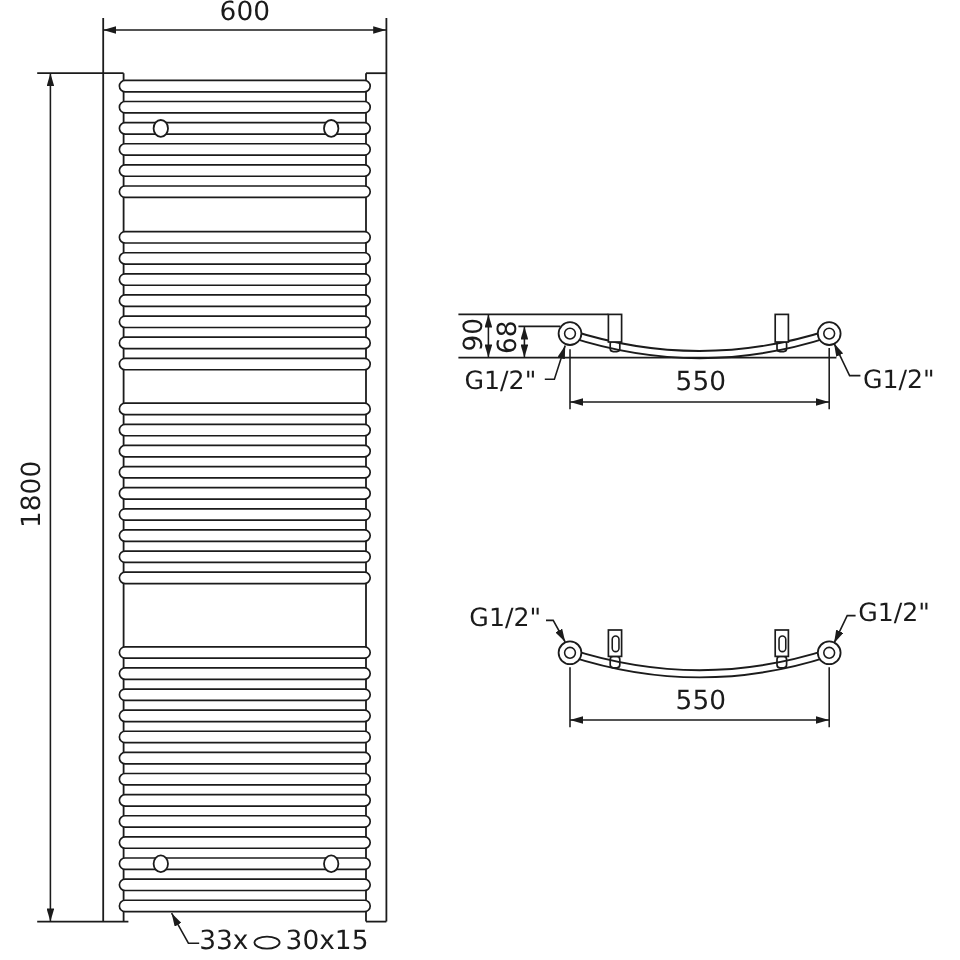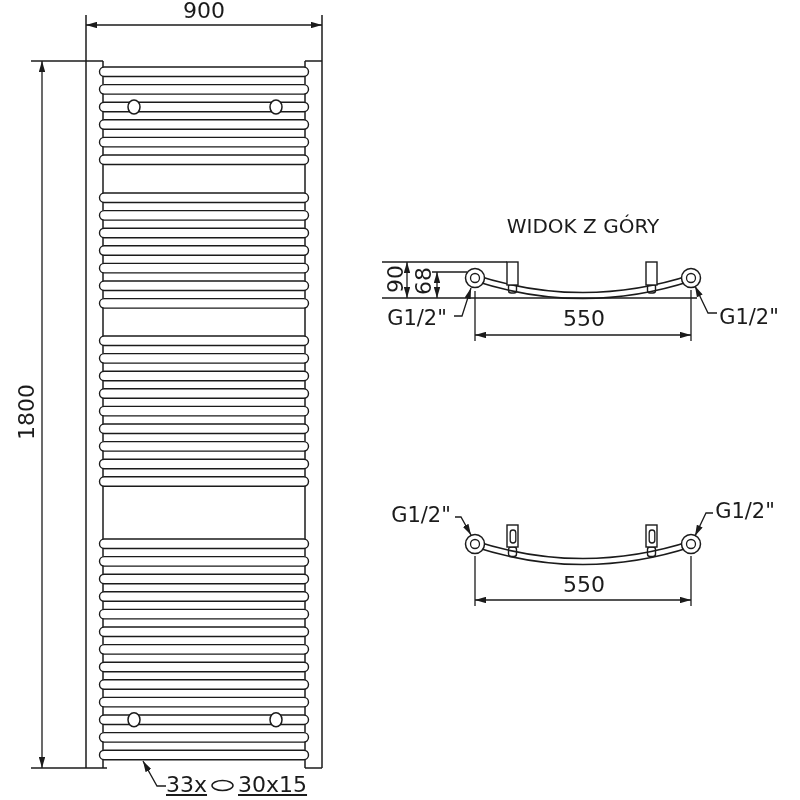--- a/index.html
+++ b/index.html
@@ -16,21 +16,21 @@
   .hole{fill:#ffffff;stroke:#1b1b1b;stroke-width:1.5;}
   .lbl{
     position:absolute;transform:translate(-50%,-50%);
     font-size:22px;line-height:1;white-space:nowrap;
   }
   .lbl.rot{transform:translate(-50%,-50%) rotate(-90deg);}
   .lbl.title{font-size:20px;}
   .lbl.conn{font-size:21px;}
   .note{
     position:absolute;display:flex;align-items:center;gap:3px;
-    font-size:22px;line-height:1;white-space:nowrap;text-decoration:underline;
+    font-size:22px;line-height:1;white-space:nowrap;
   }
   .oval-icon{display:inline-block;}
 </style>
 </head>
 <body>
 
 <div class="canvas">
 
   <svg class="drawing" width="800" height="800" viewBox="0 0 800 800">
     <defs>
@@ -154,33 +154,32 @@
 
       <line class="dim" x1="475" y1="556" x2="475" y2="606"></line>
       <line class="dim" x1="691" y1="556" x2="691" y2="606"></line>
       <line class="dim" x1="475" y1="600" x2="691" y2="600" marker-start="url(#arw)" marker-end="url(#arw)"></line>
 
       <path class="dim" d="M455,517 L461,517 L471,535" marker-end="url(#arw)"></path>
       <path class="dim" d="M713,513 L706,513 L695,536" marker-end="url(#arw)"></path>
     </g>
   </svg>
 
-  <span class="lbl" style="left:204px;top:11px;">900</span>
+  <span class="lbl" style="left:204px;top:11px;">600</span>
 
   <span class="lbl rot" style="left:27px;top:412px;">1800</span>
 
   <div class="note" style="left:166px;top:774px;">
     <span>33x</span>
     <svg class="oval-icon" width="25" height="14" viewBox="0 0 25 14">
       <ellipse cx="12.5" cy="7.5" rx="10.5" ry="5" fill="none" stroke="#1b1b1b" stroke-width="1.5"></ellipse>
     </svg>
     <span>30x15</span>
   </div>
 
-  <span class="lbl title" style="left:583px;top:226px;">WIDOK Z GÓRY</span>
 
   <span class="lbl rot" style="left:396px;top:279px;">90</span>
 
   <span class="lbl rot" style="left:424px;top:281px;">68</span>
 
   <span class="lbl" style="left:584px;top:319px;">550</span>
 
   <span class="lbl conn" style="left:417px;top:318px;">G1/2"</span>
 
   <span class="lbl conn" style="left:749px;top:317px;">G1/2"</span>

